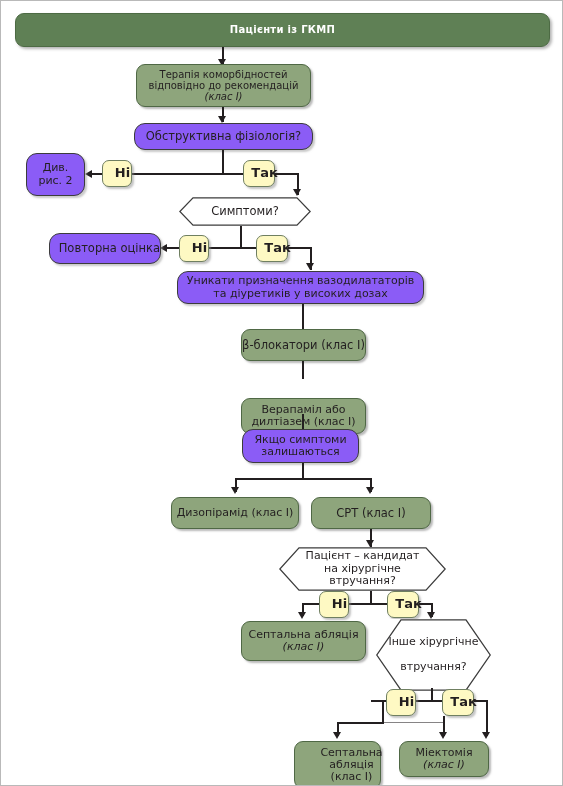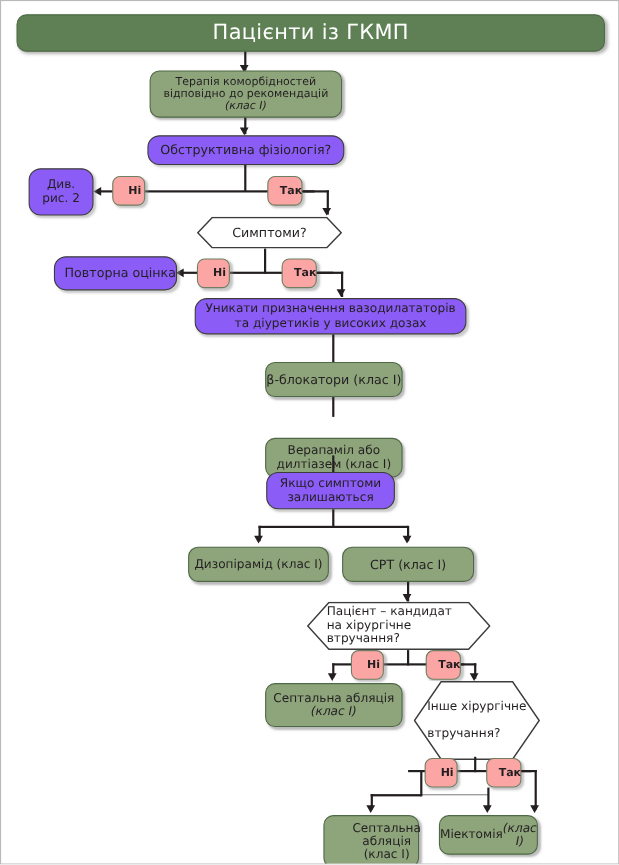--- a/index.html
+++ b/index.html
@@ -9,30 +9,30 @@
   
   .node{position:absolute;box-sizing:border-box;display:flex;align-items:center;
         justify-content:center;text-align:center;line-height:1.12;
         color:#231f20;}
   .white{background:#8b5cf6;border:1.2px solid #3c3c3c;border-radius:11px;
          box-shadow:2px 2px 2px rgba(150,150,150,.5);}
   .green-dark{background:#5f8055;color:#ffffff;border:1.2px solid #4d6b44;
               border-radius:9px;box-shadow:2px 2px 3px rgba(120,120,120,.55);}
   .green-mid{background:#8ea57c;border:1.2px solid #4f6845;border-radius:9px;
              box-shadow:2px 2px 2px rgba(130,130,130,.55);}
-  .chip{background:#fca5a5;border:1.2px solid #6f7f61;border-radius:7px;
+  .chip{background:#fef9c3;border:1.2px solid #6f7f61;border-radius:7px;
         box-shadow:2px 2px 2px rgba(140,140,140,.5);
-        font-size:10px;font-weight:600;padding-left:11px;}
+        font-size:13px;font-weight:600;padding-left:11px;}
   .hex{position:absolute;box-sizing:border-box;background:#ffffff;
-       display:flex;align-items:center;justify-content:center;text-align:left;
+       display:flex;align-items:center;justify-content:center;text-align:center;
        color:#231f20;line-height:1.15;}
   .hex .hexbg{position:absolute;left:0;top:0;width:100%;height:100%;}
   .hex .hextxt{position:relative;z-index:2;padding:0 26px;}
   
-  #title{font-size:19px;font-weight:400;letter-spacing:.3px;text-align:right;}
+  #title{font-size:10px;font-weight:700;letter-spacing:.3px;text-align:right;}
   
   .ln{position:absolute;background:#231f20;}
   .vl{width:1.6px;}
   .hl{height:1.6px;}
   .arr{position:absolute;width:0;height:0;border-left:4.5px solid transparent;
        border-right:4.5px solid transparent;border-top:7px solid #231f20;}
   .arrL{position:absolute;width:0;height:0;border-top:4.5px solid transparent;
         border-bottom:4.5px solid transparent;border-right:7px solid #231f20;}
   .t11{font-size:11px}.t10{font-size:10px}.t12{font-size:11.5px}
   .ital{font-style:italic;}
@@ -217,18 +217,18 @@
   <div class="arr" style="left:438px;top:731px;"></div>
 
   <div class="ln hl" style="left:473px;top:699px;width:14px;height:2.4px;"></div>
   <div class="ln vl" style="left:485px;top:699px;height:36px;"></div>
   <div class="arr" style="left:481px;top:731px;"></div>
 
   <div class="node green-mid t11" style="left:293px;top:740px;width:87px;height:48px;flex-direction:column;padding-left:28px;">
     <span>Септальна</span>
     <span><span>абляція (клас I)</span></span>
   </div>
-  <div class="node green-mid t11" style="left:398px;top:740px;width:90px;height:36px;flex-direction:row;">
+  <div class="node green-mid t11" style="left:398px;top:740px;width:90px;height:36px;flex-direction:column;">
     <span>Міектомія</span>
     <span class="ital">(клас I)</span>
   </div>
 
 </div>
 
 </body></html>

